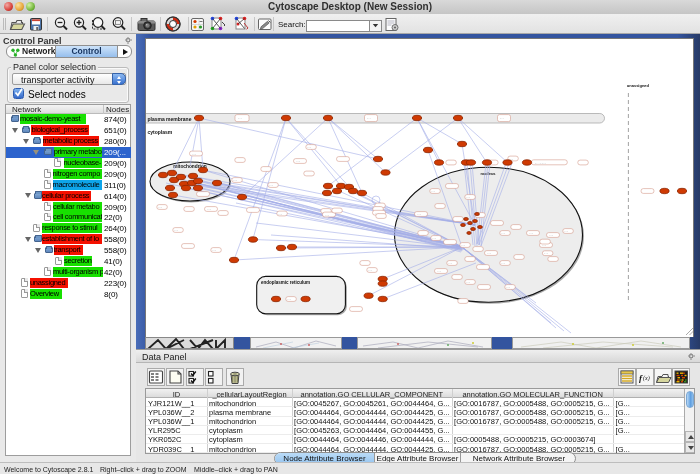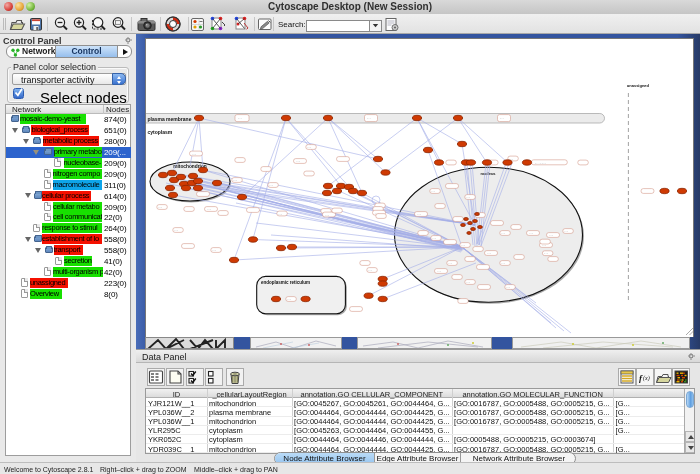--- a/index.html
+++ b/index.html
@@ -403,21 +403,21 @@
      <div style="position:absolute;left:3.5px;top:1.8px;width:0;height:0;border-left:2.8px solid transparent;border-right:2.8px solid transparent;border-bottom:3.2px solid #fff"></div>
      <div style="position:absolute;left:3.5px;top:6.6px;width:0;height:0;border-left:2.8px solid transparent;border-right:2.8px solid transparent;border-top:3.2px solid #fff"></div>
    </div>
  </div>
 
  <div class="abs" style="left:13px;top:54px;width:11px;height:11px;background:linear-gradient(#7fb2ef,#3468c9);border:1px solid #2d5cb0;border-radius:2.5px">
   <svg width="11" height="11" style="position:absolute;left:-1px;top:-2px">
         <path d="M2.5 5.5l2.4 2.8L9 1.8" stroke="#fff" stroke-width="1.7" fill="none"></path>
       </svg>
  </div>
- <div class="abs" style="left:40px;top:55px;font-size:15px;color:#000">Select nodes</div>
+ <div class="abs" style="left:28px;top:55px;font-size:10px;color:#000">Select nodes</div>
 
  <div class="abs" style="left:5px;top:70px;width:126px;height:352px;background:#fff;border:1px solid #9d9d9d">
   <div class="abs" style="left:0;top:0;width:124px;height:8.5px;background:linear-gradient(#f4f4f4,#dedede);border-bottom:1px solid #bbb;font-size:8px;color:#222">
     <span style="position:absolute;left:6px;top:-0.5px">Network</span>
     <span style="position:absolute;left:100px;top:-0.5px">Nodes</span>
     <div style="position:absolute;left:97px;top:0;width:1px;height:8.5px;background:#c4c4c4"></div>
   </div>
  </div>
  <div id="tree">
  <div class="trow" style="top:79.8px">

